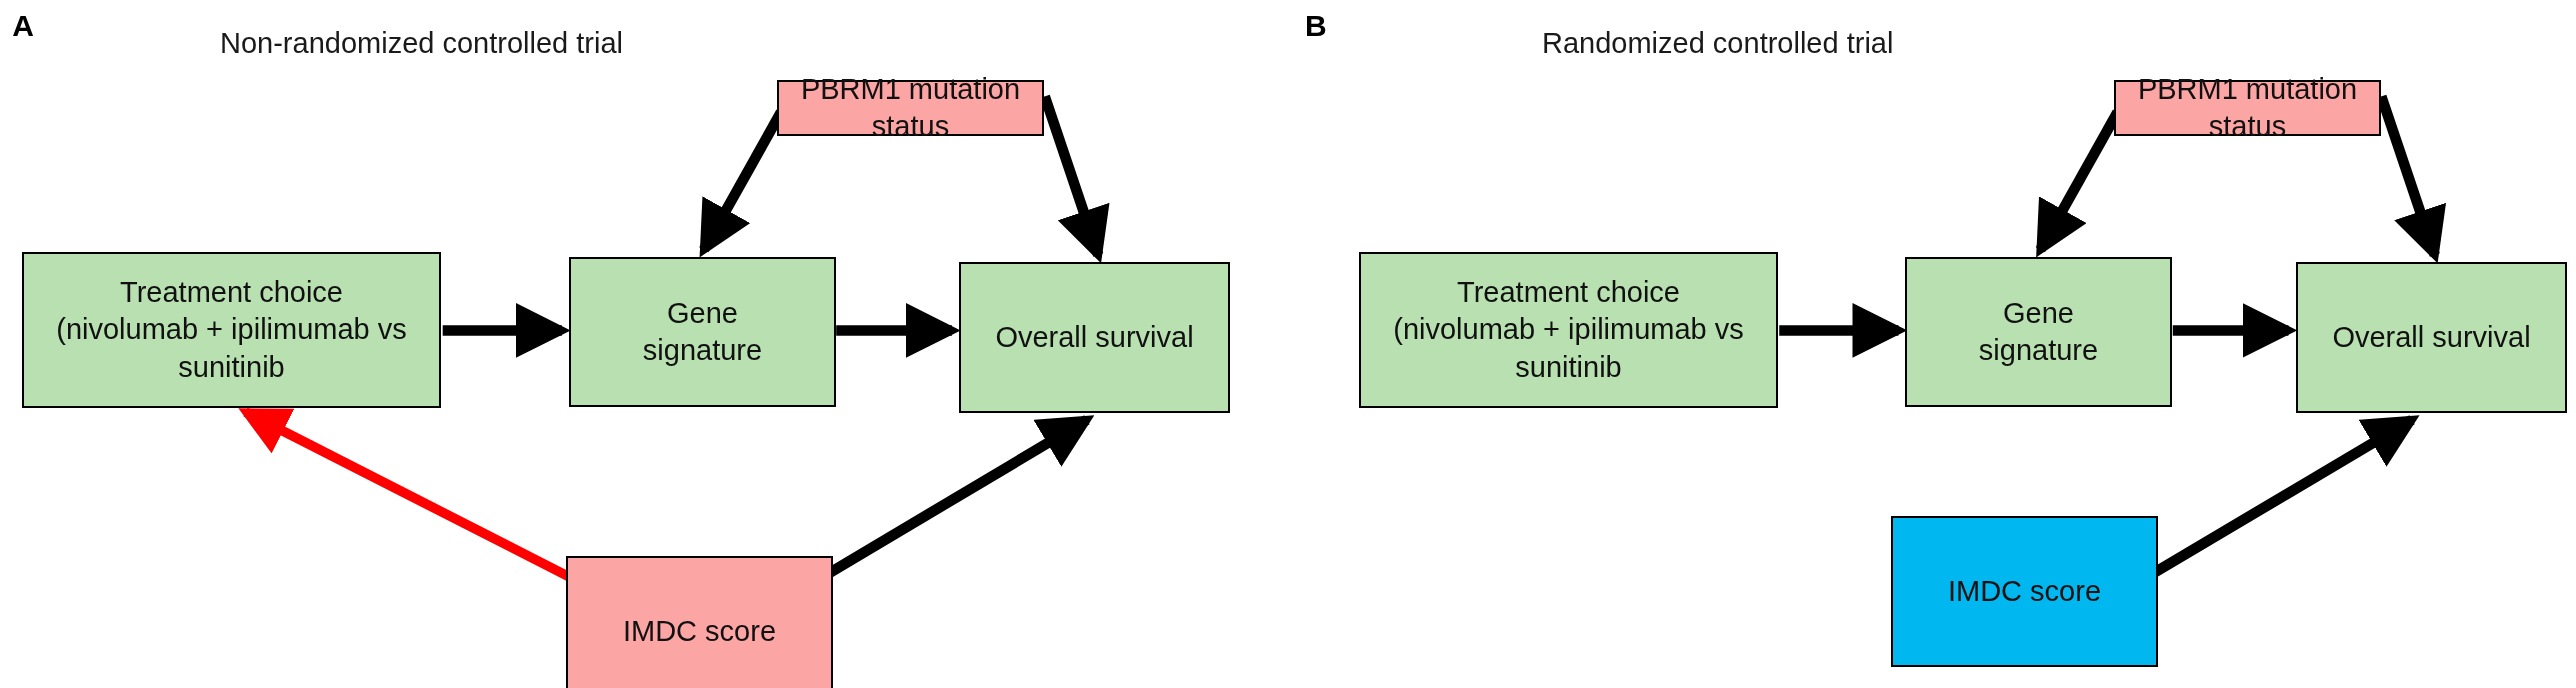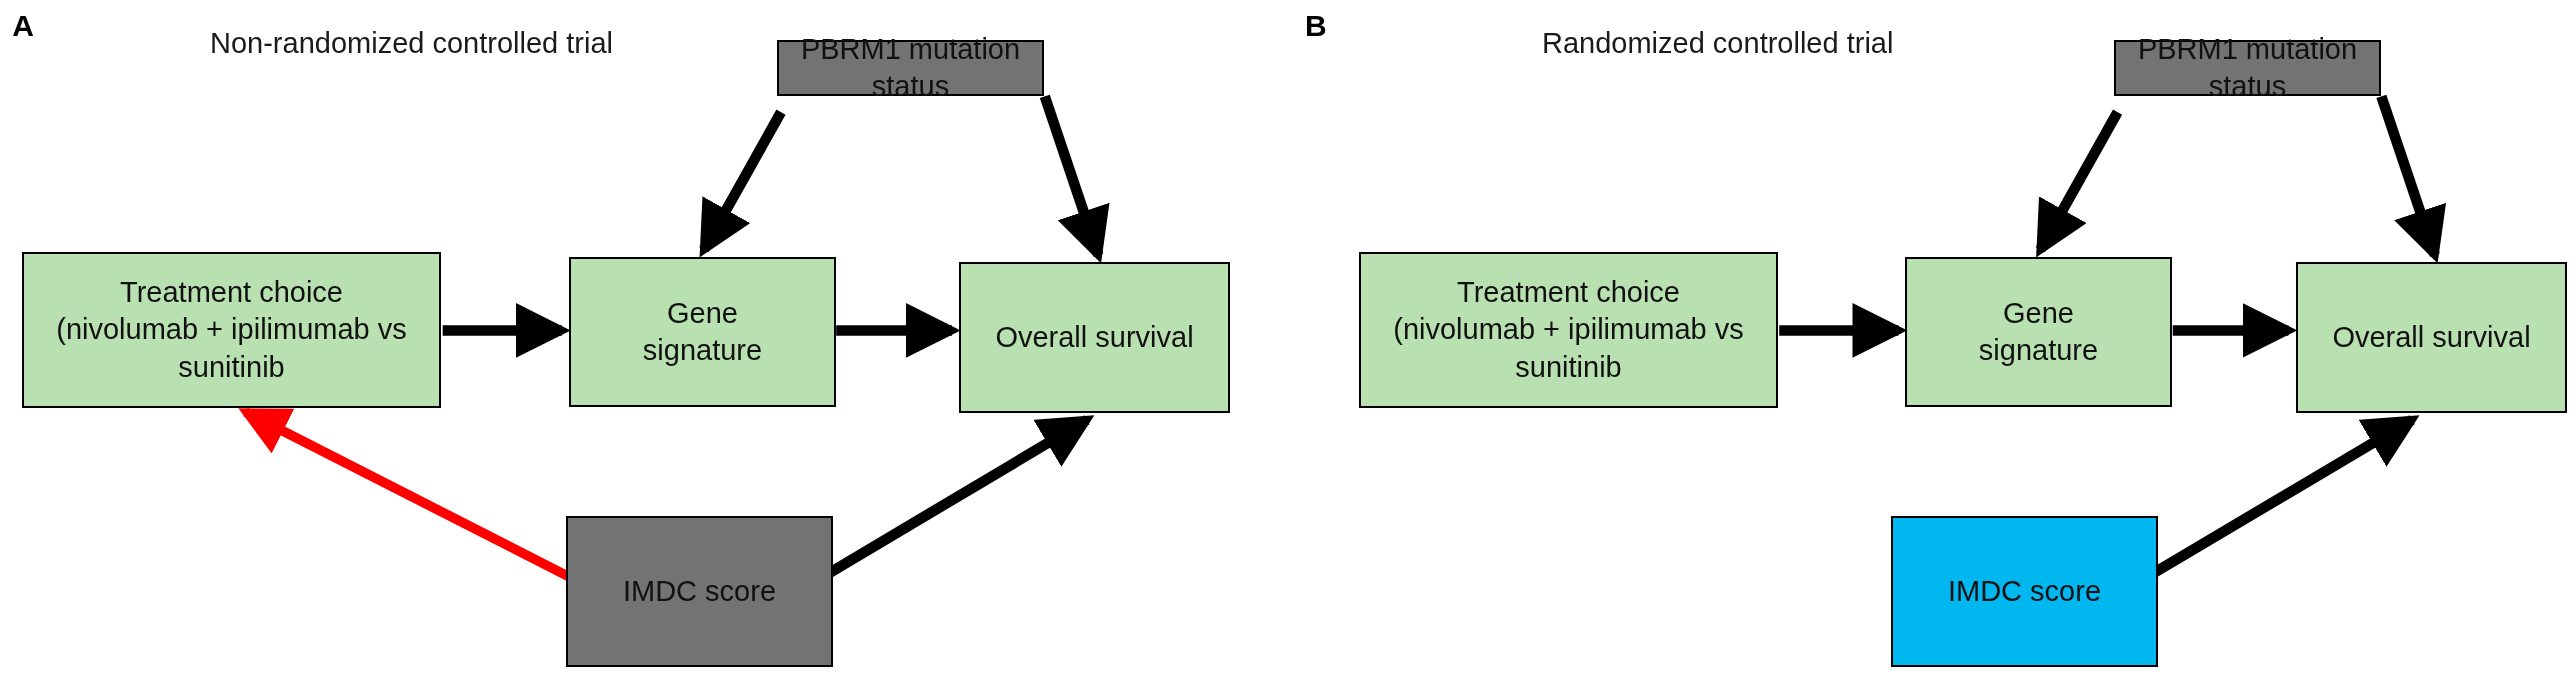--- a/index.html
+++ b/index.html
@@ -43,21 +43,21 @@
     justify-content: center;
     text-align: center;
     font-family: "Liberation Sans", sans-serif;
     font-size: 29px;
     color: #111111;
     line-height: 1.28;
     padding: 1.8px 5.3px;
     user-select: none;
   }
   .node-green { background: #b8e0b0; }
-  .node-red   { background: #737373; }
+  .node-red   { background: #fca5a5; margin-top: 40px; }
   .node-blue  { background: #00b7ef; }
   .node .node-text { display: block; width: 100%; }
   svg.edges {
     position: absolute;
     left: 0;
     top: 0;
     width: 2576px;
     height: 688px;
     overflow: visible;
     pointer-events: none;
@@ -91,21 +91,21 @@
       <line x1="2030" y1="377" x2="2166" y2="377" stroke="#000000" stroke-width="12" marker-end="url(#arrowBlack)"></line>
       <line x1="2479" y1="377" x2="2611" y2="377" stroke="#000000" stroke-width="12" marker-end="url(#arrowBlack)"></line>
       <line x1="2416" y1="128" x2="2328" y2="285" stroke="#000000" stroke-width="12" marker-end="url(#arrowBlack)"></line>
       <line x1="2717" y1="110" x2="2778" y2="291" stroke="#000000" stroke-width="12" marker-end="url(#arrowBlack)"></line>
       <line x1="2440" y1="664" x2="2752" y2="479" stroke="#000000" stroke-width="12" marker-end="url(#arrowBlack)"></line>
     </g>
   </svg>
 
   <div>
     <div class="panel-letter" style="left:12.3px; top:10.5px;">A</div>
-    <div class="panel-title" style="left:210px; top:29px;">Non-randomized controlled trial</div>
+    <div class="panel-title" style="left:220px; top:29px;">Non-randomized controlled trial</div>
 
     <div class="node node-green" style="left:22px; top:252px; width:419px; height:156px;">
       <span class="node-text">
         <span>Treatment  choice</span><br>
         <span>(nivolumab + ipilimumab vs</span><br>
         <span>sunitinib</span>
       </span>
     </div>
 
     <div class="node node-green" style="left:569px; top:257px; width:267px; height:150px;">

